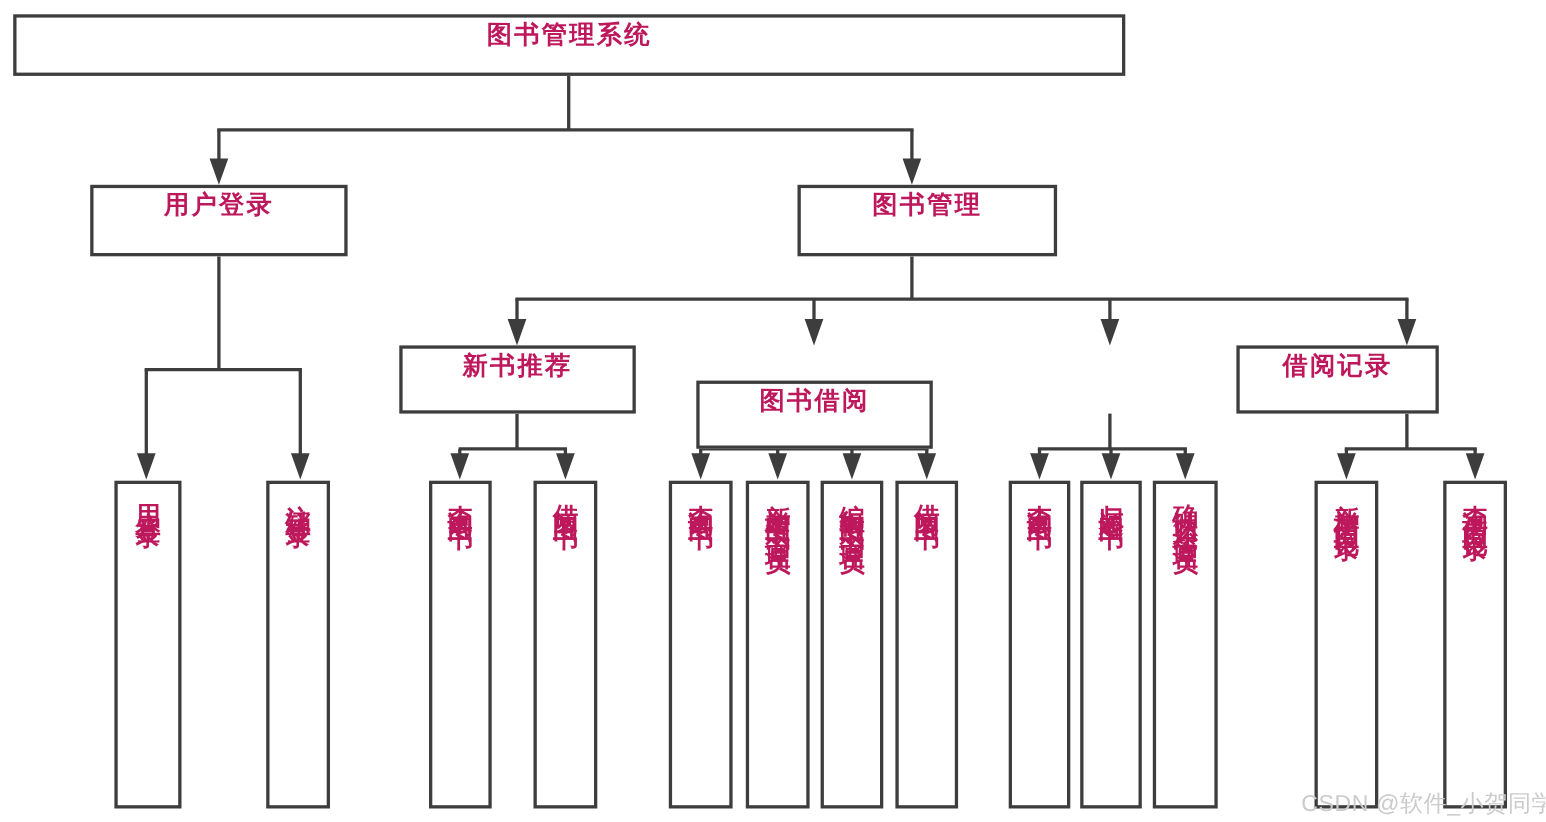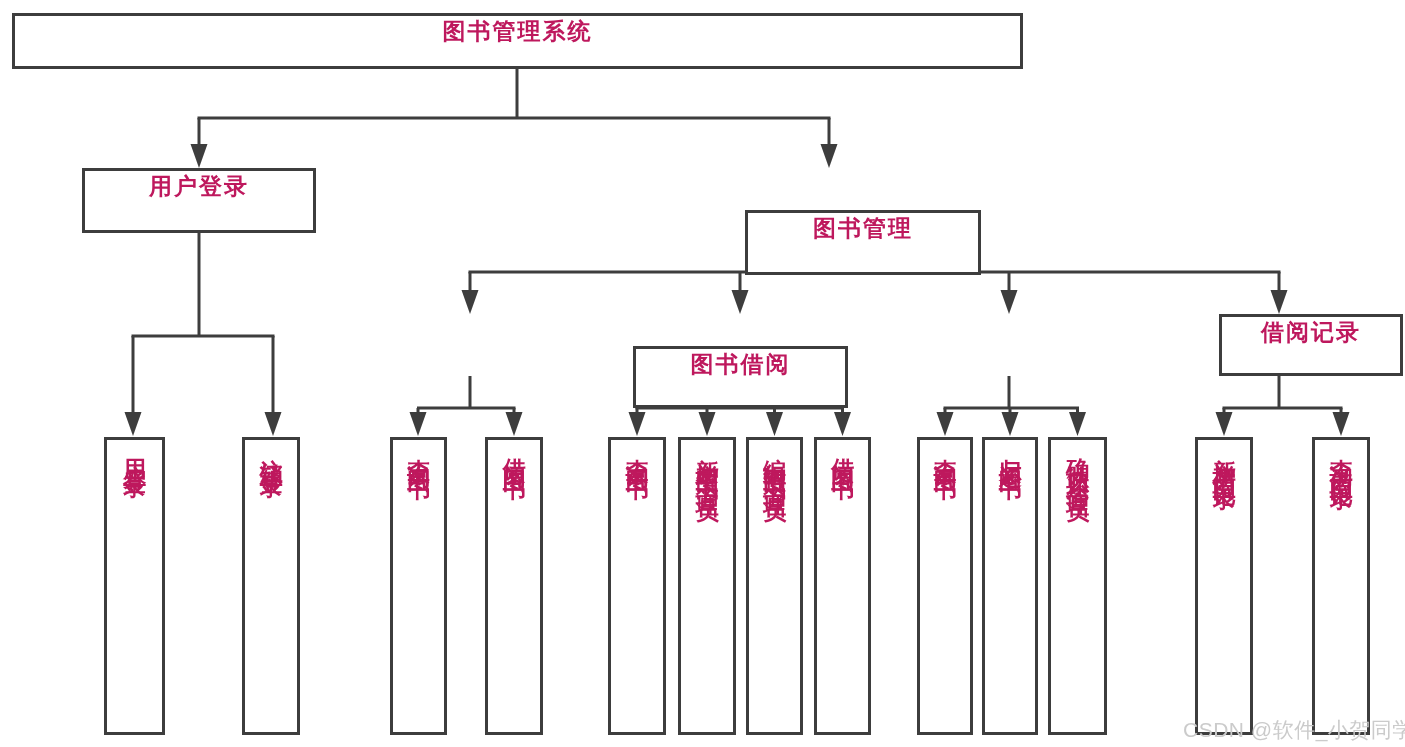--- a/index.html
+++ b/index.html
@@ -44,25 +44,25 @@
     writing-mode: vertical-rl;
     text-orientation: mixed;
     font-size: 23px;
     letter-spacing: 6px;
     line-height: 1.1;
     white-space: nowrap;
   }
   
   .n-root { left: 12px;   top: 13px;  width: 1011px; height: 56px; }
   .n-l2a  { left: 82px;   top: 168px; width: 234px;  height: 65px; }
-  .n-l2b  { left: 745px;  top: 168px; width: 236px;  height: 65px; margin-top: 42px; }
+  .n-l2b  { left: 725px;  top: 168px; width: 236px;  height: 65px; }
   .n-l3a  { left: 363px;  top: 314px; width: 215px;  height: 62px; }
   .n-l3b  { left: 633px;  top: 314px; width: 215px;  height: 62px; margin-top: 32px; }
   .n-l3c  { left: 903px;  top: 314px; width: 213px;  height: 62px; }
-  .n-l3d  { left: 1219px; top: 314px; width: 184px;  height: 62px; }
+  .n-l3d  { left: 1124px; top: 314px; width: 184px;  height: 62px; }
   .n-f01  { left: 104px;  top: 437px; width: 61px;   height: 298px; }
   .n-f02  { left: 242px;  top: 437px; width: 58px;   height: 298px; }
   .n-f03  { left: 390px;  top: 437px; width: 57px;   height: 298px; }
   .n-f04  { left: 485px;  top: 437px; width: 58px;   height: 298px; }
   .n-f05  { left: 608px;  top: 437px; width: 58px;   height: 298px; }
   .n-f06  { left: 678px;  top: 437px; width: 58px;   height: 298px; }
   .n-f07  { left: 746px;  top: 437px; width: 57px;   height: 298px; }
   .n-f08  { left: 814px;  top: 437px; width: 57px;   height: 298px; }
   .n-f09  { left: 917px;  top: 437px; width: 56px;   height: 298px; }
   .n-f10  { left: 982px;  top: 437px; width: 56px;   height: 298px; }
@@ -153,20 +153,23 @@
     <span class="hlabel">图书管理系统</span>
   </div>
 
   <div class="node n-l2a">
     <span class="hlabel">用户登录</span>
   </div>
   <div class="node n-l2b">
     <span class="hlabel">图书管理</span>
   </div>
 
+  <div class="node n-l3a">
+    <span class="hlabel">新书推荐</span>
+  </div>
   <div class="node n-l3b">
     <span class="hlabel">图书借阅</span>
   </div>
   <div class="node n-l3d">
     <span class="hlabel">借阅记录</span>
   </div>
 
   <div class="node vbox n-f01">
     <span class="vlabel">用户登录</span>
   </div>

